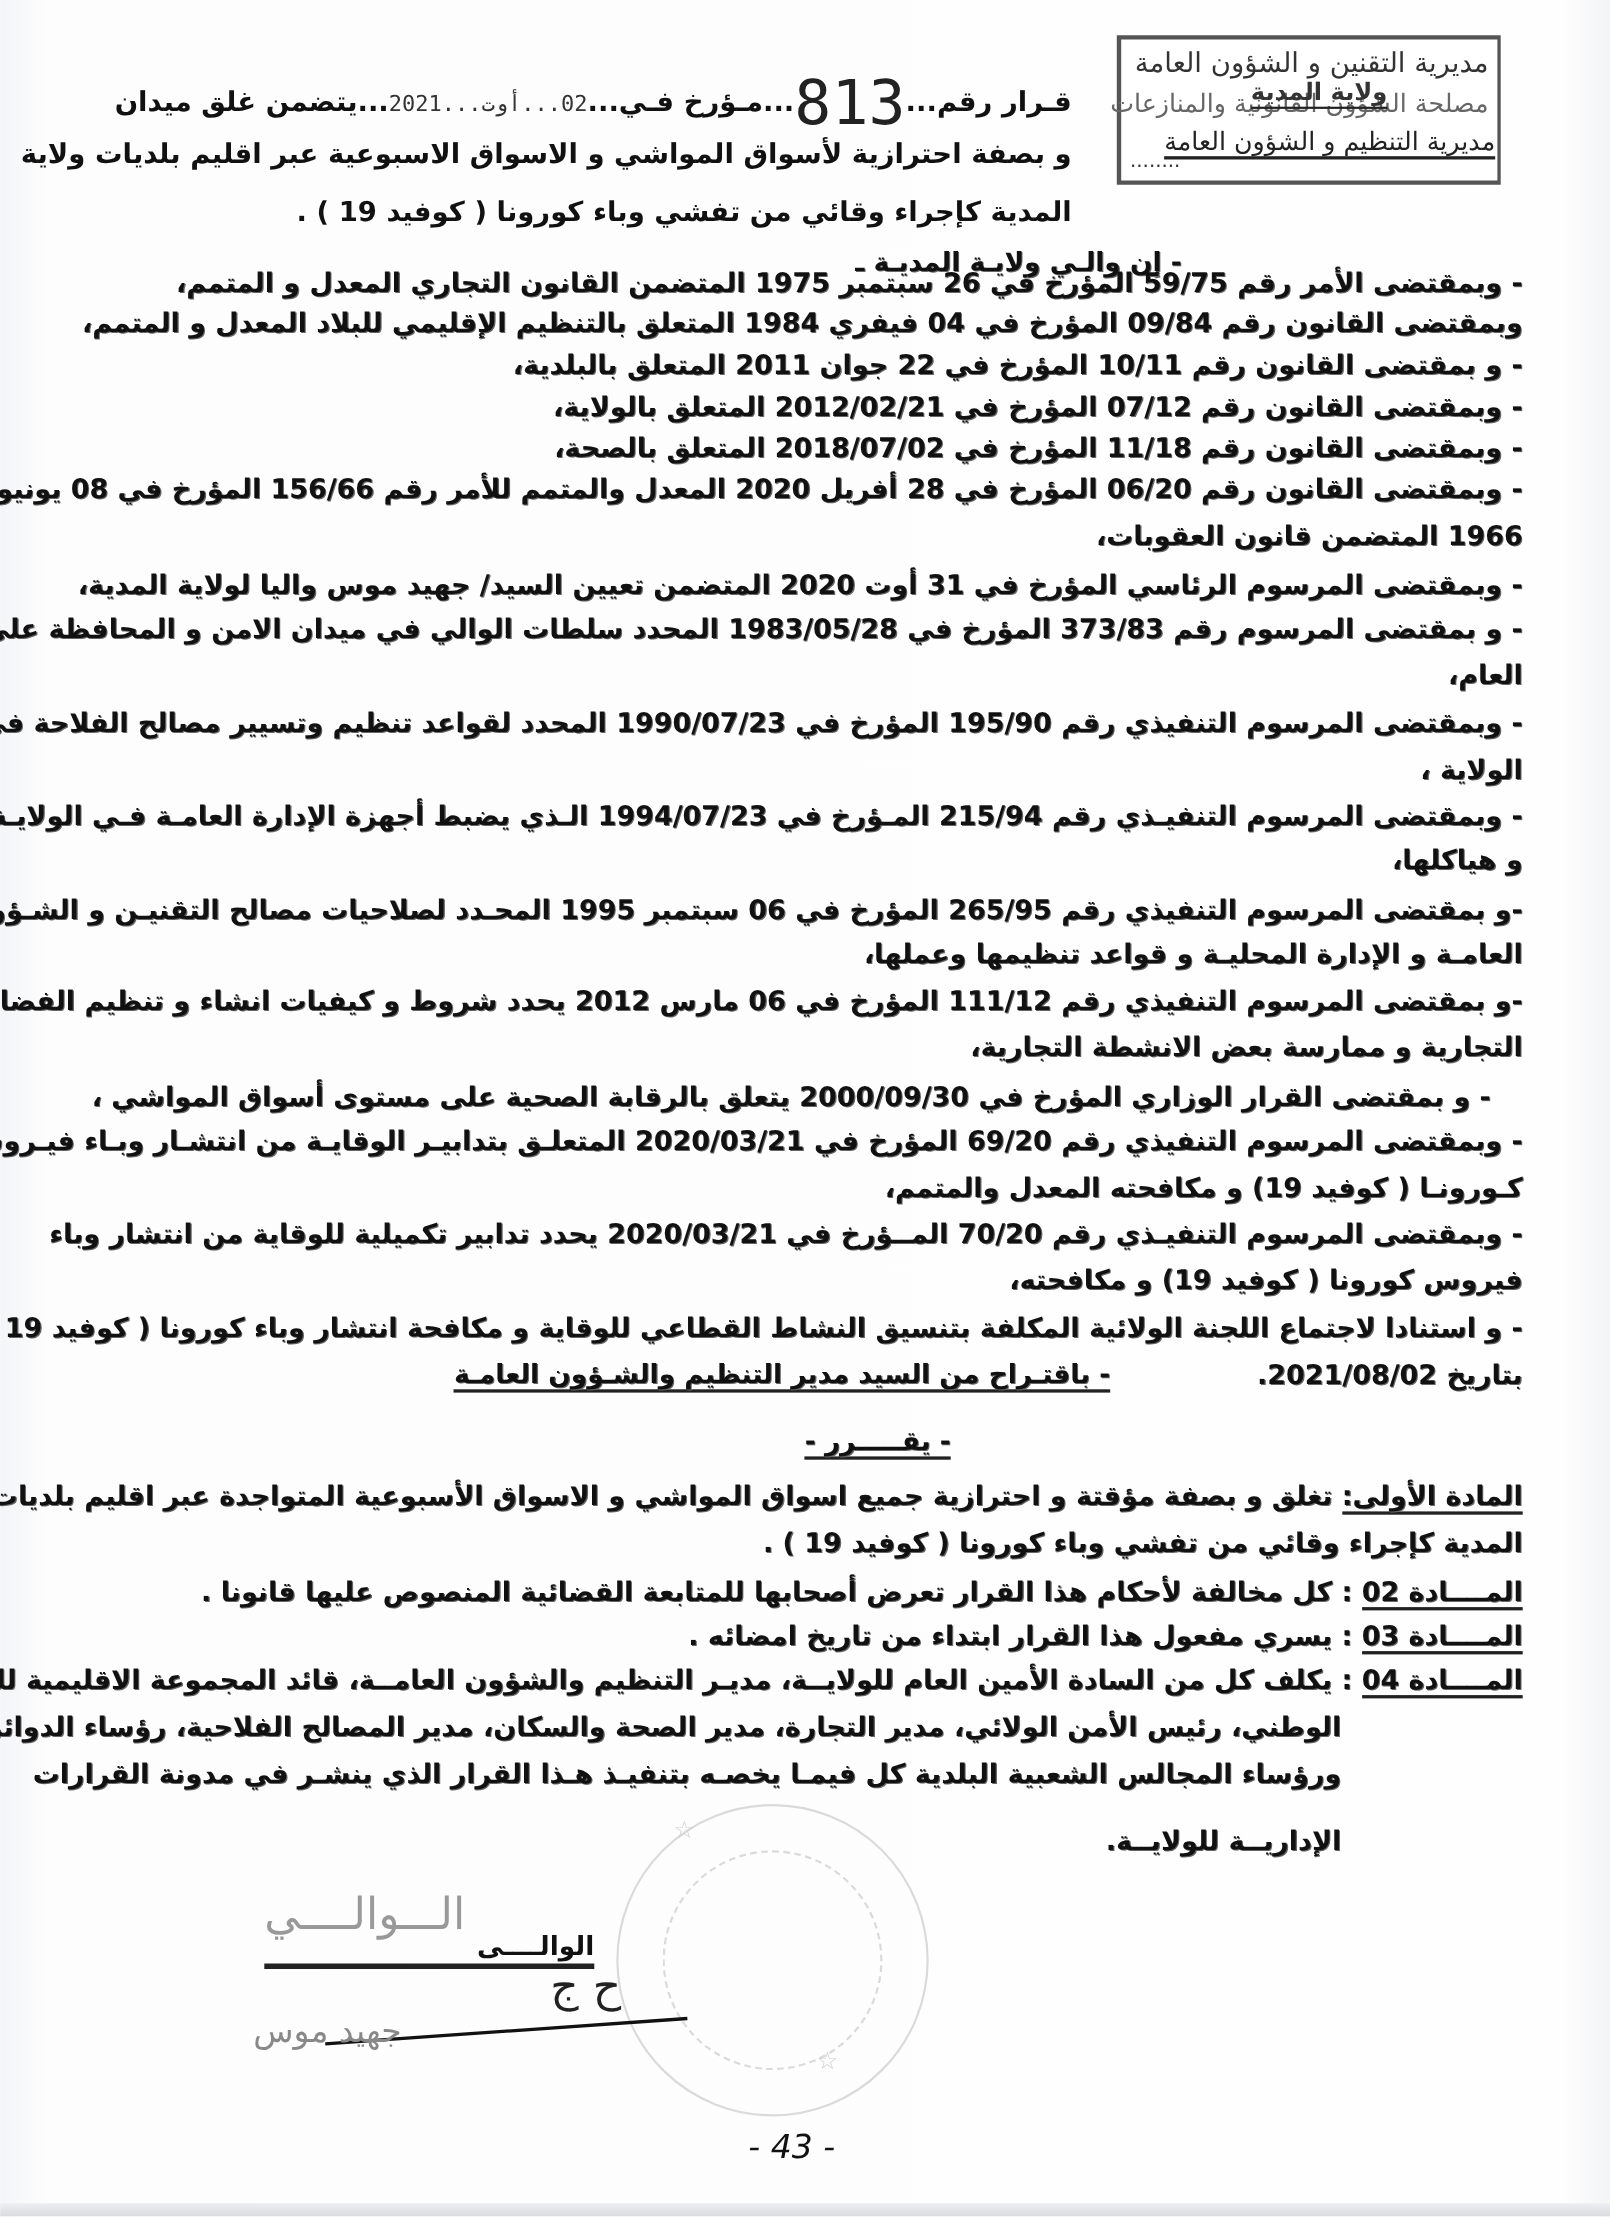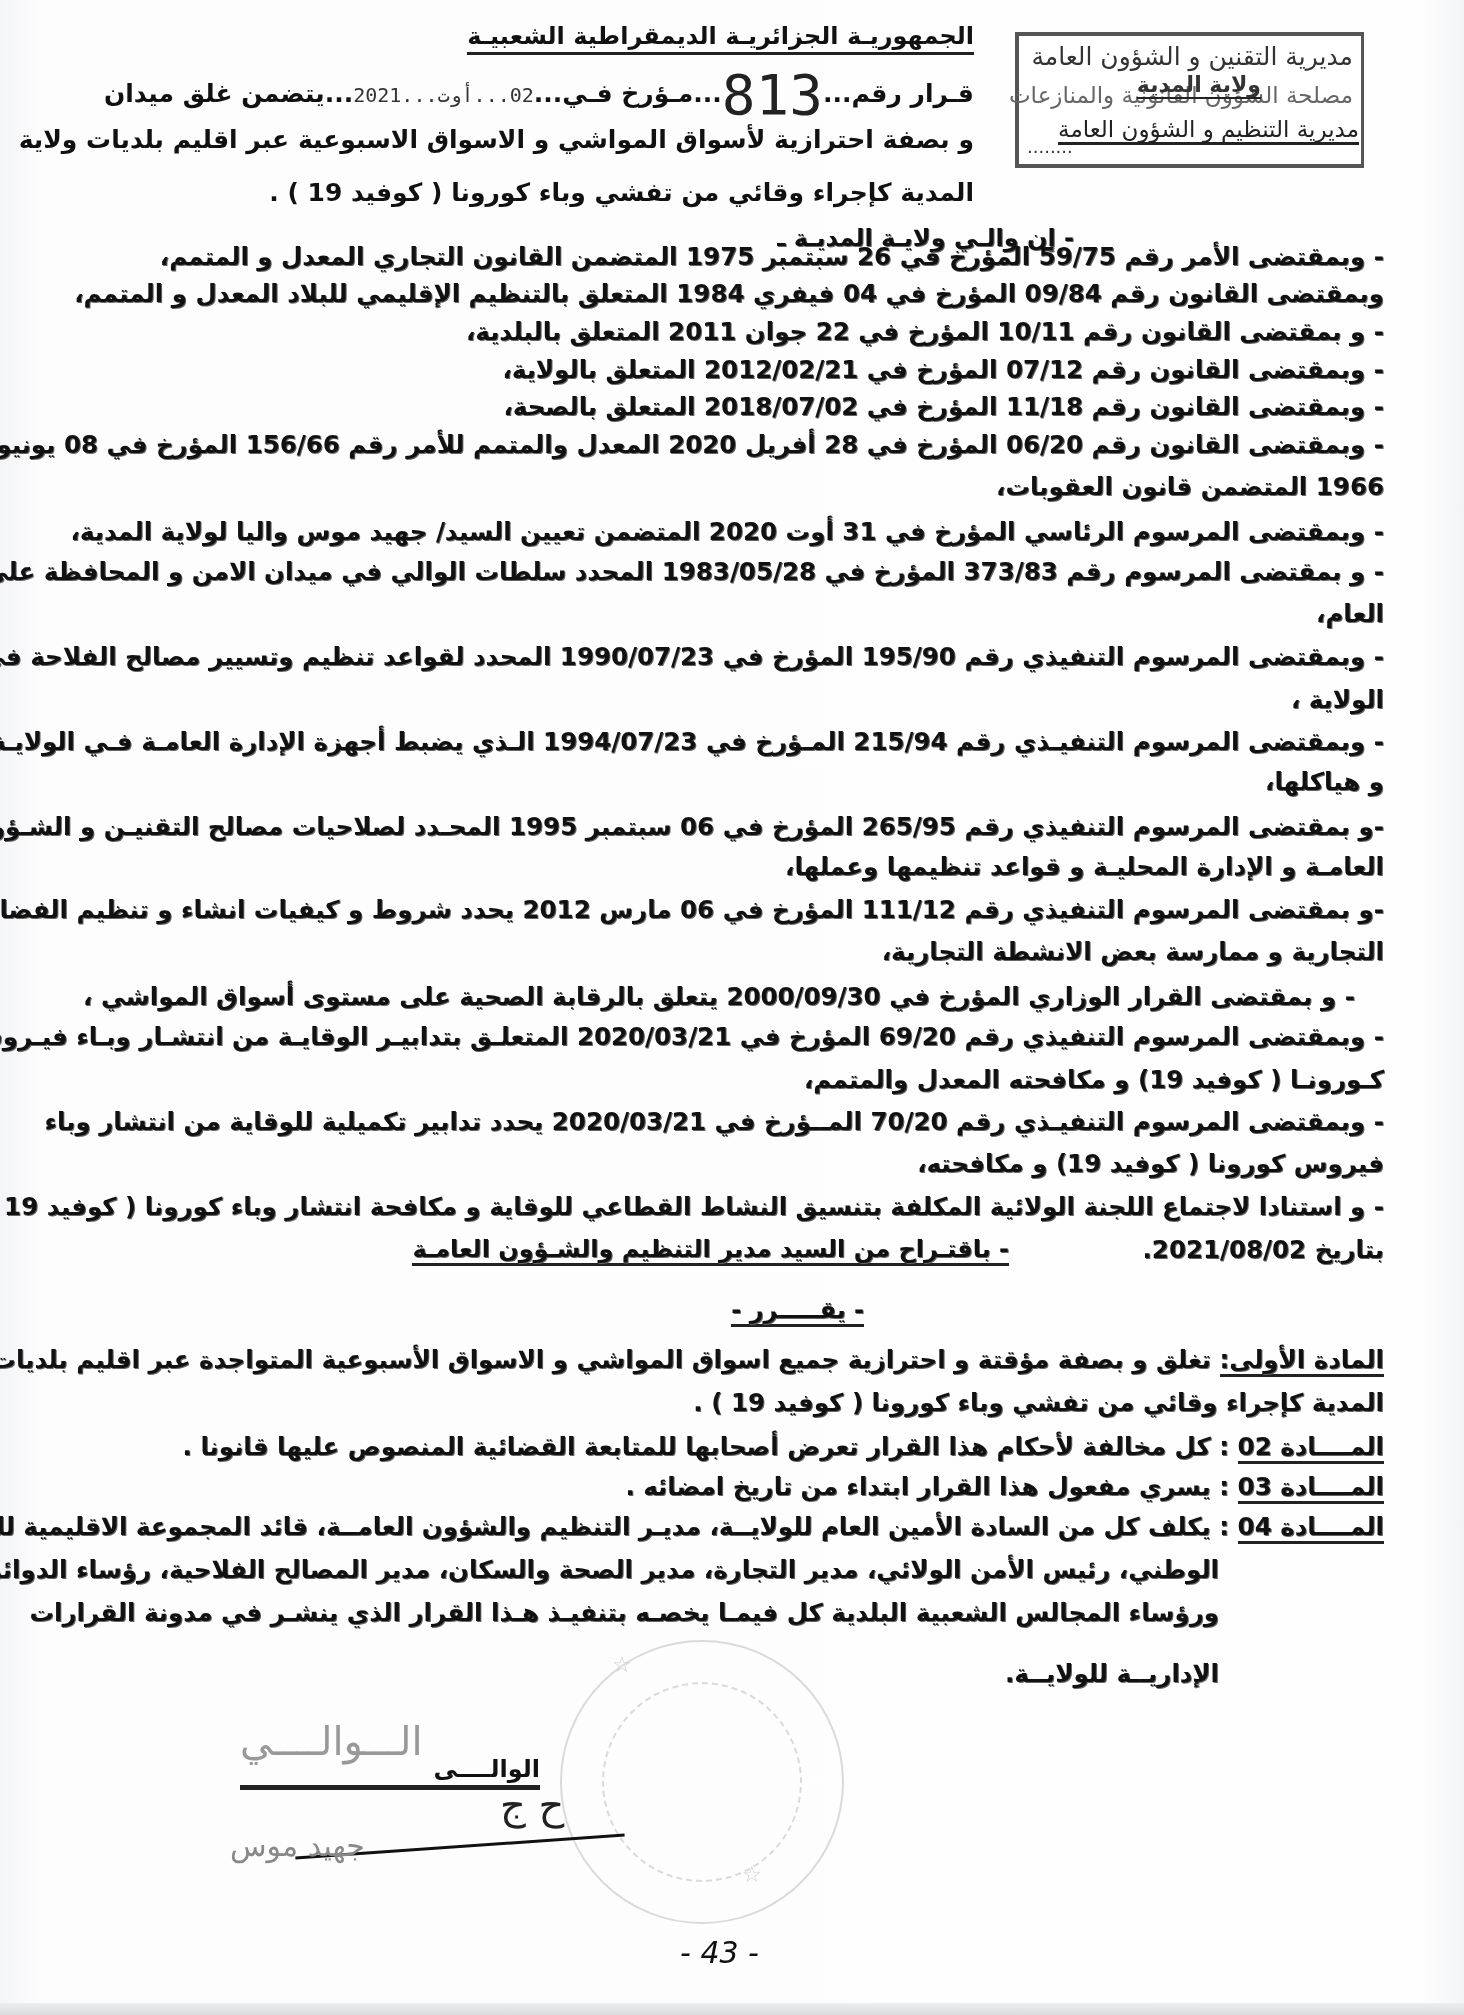--- a/index.html
+++ b/index.html
@@ -69,21 +69,20 @@
 <div class="page">
 
   <div class="header-box">
     <div class="l1">مديرية التقنين و الشؤون العامة</div>
     <div class="l2">مصلحة الشؤون القانونية والمنازعات</div>
     <div class="l3">ولاية المدية</div>
     <div class="l4">مديرية التنظيم و الشؤون العامة</div>
     <div class="dots">........</div>
   </div>
 
-  <div class="republic">الجمهوريـة الجزائريـة الديمقراطية الشعبيـة</div>
 
   <div class="decision-line">
     <span>قـرار رقم...</span><span class="num">813</span><span>...مـؤرخ فـي...</span><span class="hand">02</span><span class="hand">...</span><span class="hand">أوت</span><span class="hand">...</span><span class="hand">2021</span><span>...يتضمن  غلق ميدان</span>
   </div>
   <div class="subject-line" style="top:125px;">و بصفة احترازية لأسواق المواشي و الاسواق الاسبوعية عبر اقليم بلديات ولاية</div>
   <div class="subject-line last" style="top:178px;">المدية كإجراء وقائي من تفشي وباء كورونا ( كوفيد 19 ) .</div>
 
   <div class="intro">- إن والـي ولايـة المديـة ـ</div>
 
   <div class="body-text" id="considerations" style="top:0;">

